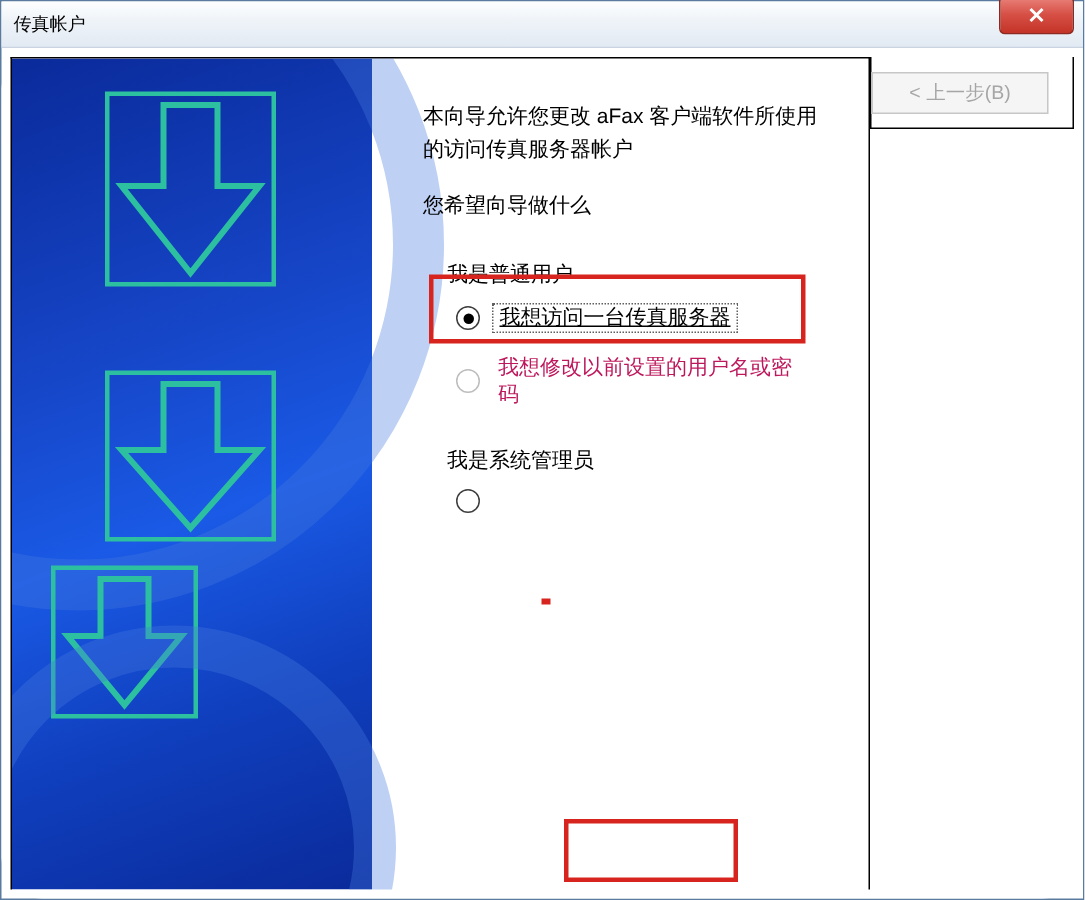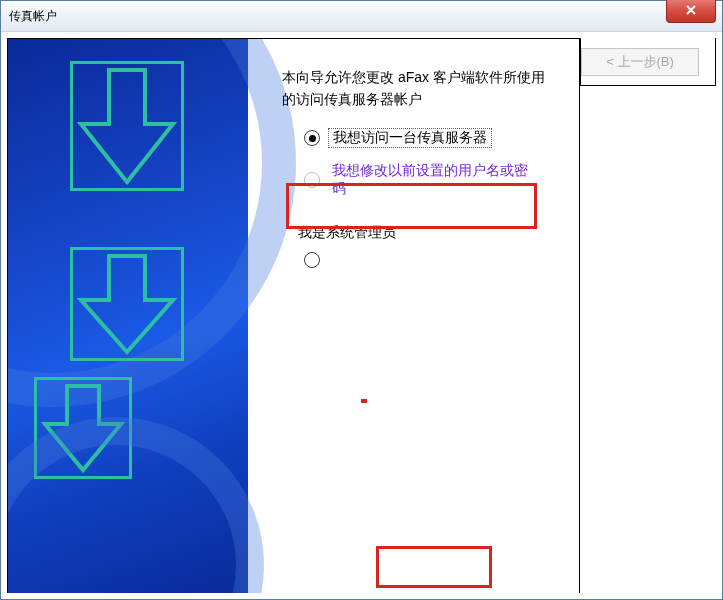--- a/index.html
+++ b/index.html
@@ -21,23 +21,23 @@
   .arrow.a2{left:62px;top:208px;}
   .arrow.a3{left:26px;top:338px;}
   .content{flex:1;padding:28px 34px 10px 34px;box-sizing:border-box;position:relative;}
   .intro{font-size:14px;line-height:1.55;margin-bottom:18px;}
   .prompt{font-size:14px;margin-bottom:28px;}
   .group-label{font-size:14px;margin:6px 0 10px 16px;}
   .radio-row{display:flex;align-items:center;font-size:14px;margin:0 0 14px 22px;}
   .radio-row .radio{width:14px;height:14px;border:1px solid #3d3d3d;border-radius:50%;margin-right:8px;display:inline-flex;align-items:center;justify-content:center;flex-shrink:0;}
   .radio-row .radio .dot{width:7px;height:7px;background:#000;border-radius:50%;display:none;}
   .radio-row.selected .radio .dot{display:block;}
-  .radio-row.disabled{color:#6d28d9;}
+  .radio-row.disabled{color:#be185d;}
   .radio-row.disabled .radio{border-color:#bdbdbd;}
-  .radio-row .focus-outline{border:1px dotted #606060;padding:0 4px;}
+  .radio-row .focus-outline{border:1px dotted #606060;padding:0 4px;text-decoration:underline;}
   .radio-row .plain{padding:0 4px;}
   .group2{margin-top:26px;}
   .highlight-sel{position:absolute;border:3px solid #d8241e;pointer-events:none;}
   .highlight-sel.h1{left:285px;top:182px;width:245px;height:40px;}
   .highlight-sel.h2{left:375px;top:545px;width:110px;height:36px;}
   .red-dot{position:absolute;width:6px;height:4px;background:#d8241e;left:360px;top:398px;}
   .footer{height:48px;display:flex;align-items:center;justify-content:flex-end;padding-right:16px;border:1px solid #000;border-top:none;box-sizing:border-box;background:#fff;}
   .btn{min-width:96px;height:26px;border:1px solid #8a8a8a;background:linear-gradient(to bottom,#fcfcfc,#e9e9e9);box-shadow:inset 0 0 0 1px #fff;font-size:13px;display:inline-flex;align-items:center;justify-content:center;padding:0 10px;cursor:default;}
   .btn.disabled{color:#a6a6a6;border-color:#c7c7c7;background:#f5f5f5;box-shadow:none;}
 </style>
@@ -73,21 +73,23 @@
         </div>
         <div class="arrow a3">
           <svg width="92" height="96">
               <path d="M30 6 H62 V44 H84 L46 90 L8 44 H30 Z" fill="none" stroke="#2cc0a0" stroke-width="4"></path>
             </svg>
         </div>
       </div>
 
       <div class="content">
         <div class="intro">本向导允许您更改 aFax 客户端软件所使用的访问传真服务器帐户</div>
+        <div class="prompt">您希望向导做什么</div>
 
+        <div class="group-label">我是普通用户</div>
 
         <div class="radio-row selected">
           <span class="radio">
               <span class="dot"></span>
             </span>
           <span class="focus-outline">我想访问一台传真服务器</span>
         </div>
 
         <div class="radio-row disabled">
           <span class="radio"></span>

